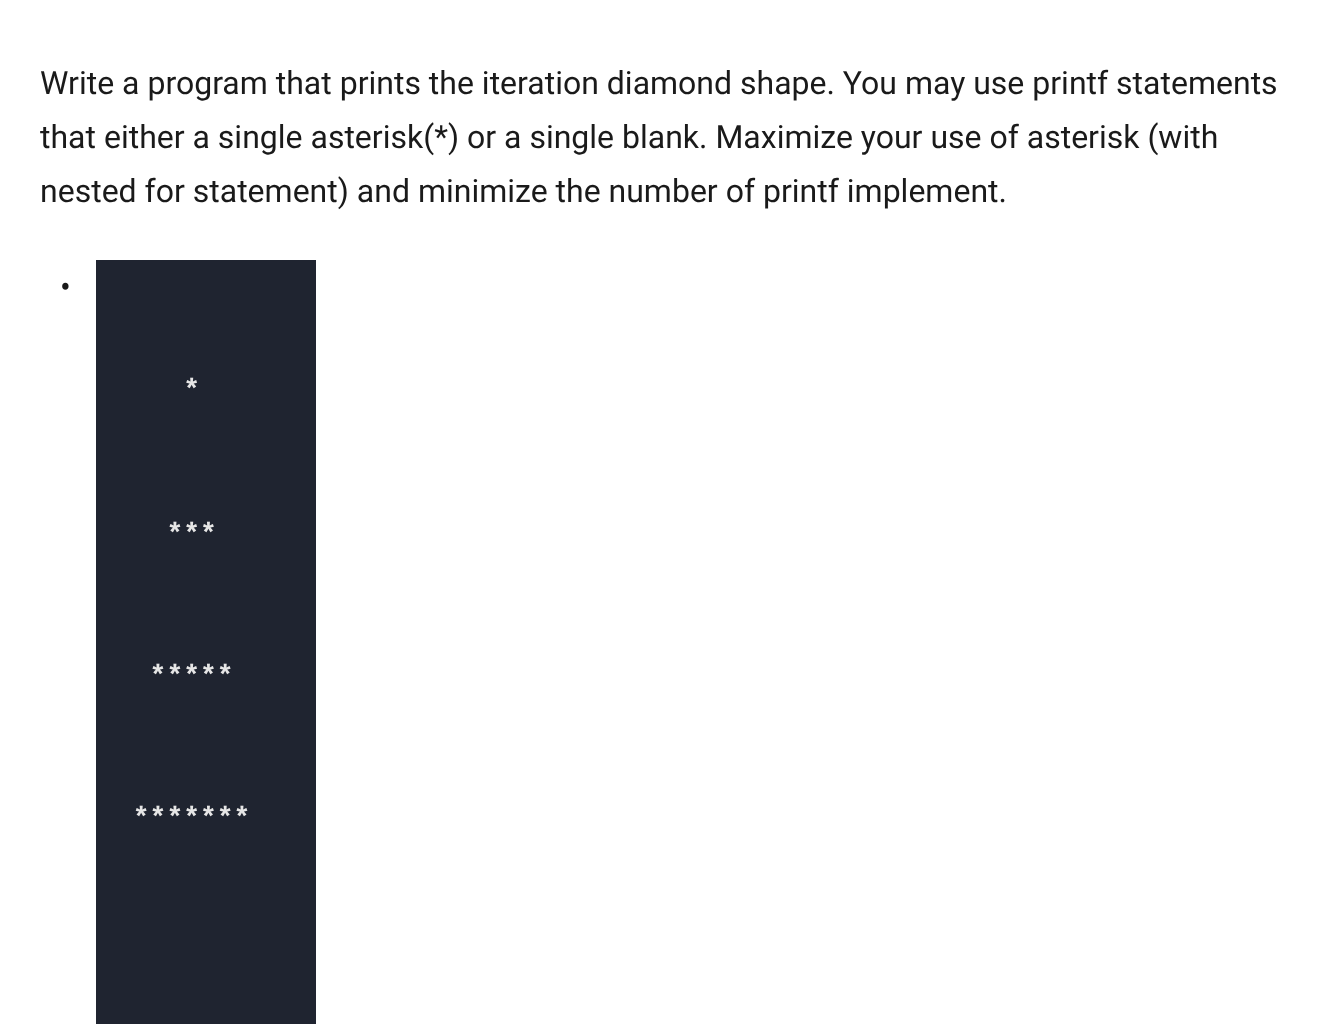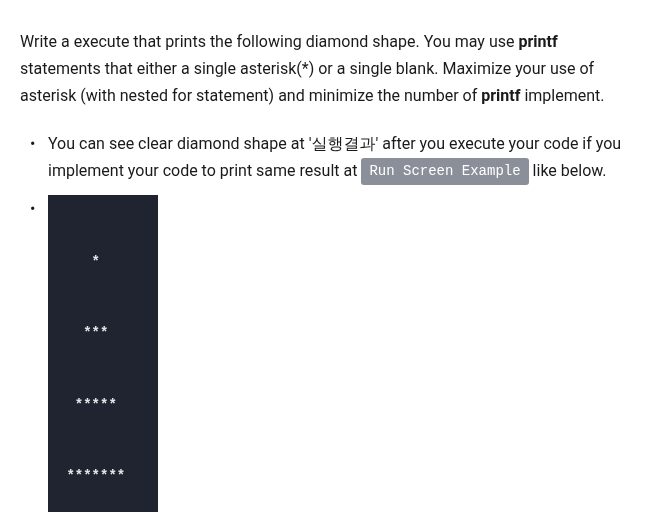--- a/index.html
+++ b/index.html
@@ -16,21 +16,21 @@
       padding: 28px 20px;
       width: 668px;
     }
     .content {
       max-width: 620px;
     }
     .paragraph {
       margin-bottom: 20px;
     }
     .bold {
-      font-weight: 700;
+      font-weight: 400;
     }
     ul.bullet-list {
       list-style: none;
       padding-left: 28px;
       margin-top: 8px;
     }
     ul.bullet-list > li {
       position: relative;
       margin-bottom: 10px;
     }
@@ -70,29 +70,24 @@
       font-weight: bold;
       letter-spacing: 0px;
     }
   </style>
 </head>
 <body>
 
 <div class="content">
 
   <div class="paragraph">
-    <span>Write a execute that prints the following diamond shape. You may use </span><span class="bold">printf</span><span> statements that either a single asterisk(*) or a single blank. Maximize your use of asterisk (with nested for statement) and minimize the number of </span><span class="bold">printf</span><span> implement.</span>
+    <span>Write a program that prints the iteration diamond shape. You may use </span><span class="bold">printf</span><span> statements that either a single asterisk(*) or a single blank. Maximize your use of asterisk (with nested for statement) and minimize the number of </span><span class="bold">printf</span><span> implement.</span>
   </div>
 
   <ul class="bullet-list">
-    <li>
-      <span>You can see clear diamond shape at '실행결과' after you execute your code if you implement your code to print same result at </span>
-      <span class="tag">Run Screen Example</span>
-      <span> like below.</span>
-    </li>
     <li>
       <div class="code-output">
         <span class="line asterisk-row">    *</span>
         <span class="line asterisk-row">   ***</span>
         <span class="line asterisk-row">  *****</span>
         <span class="line asterisk-row"> *******</span>
         
         
         
         

